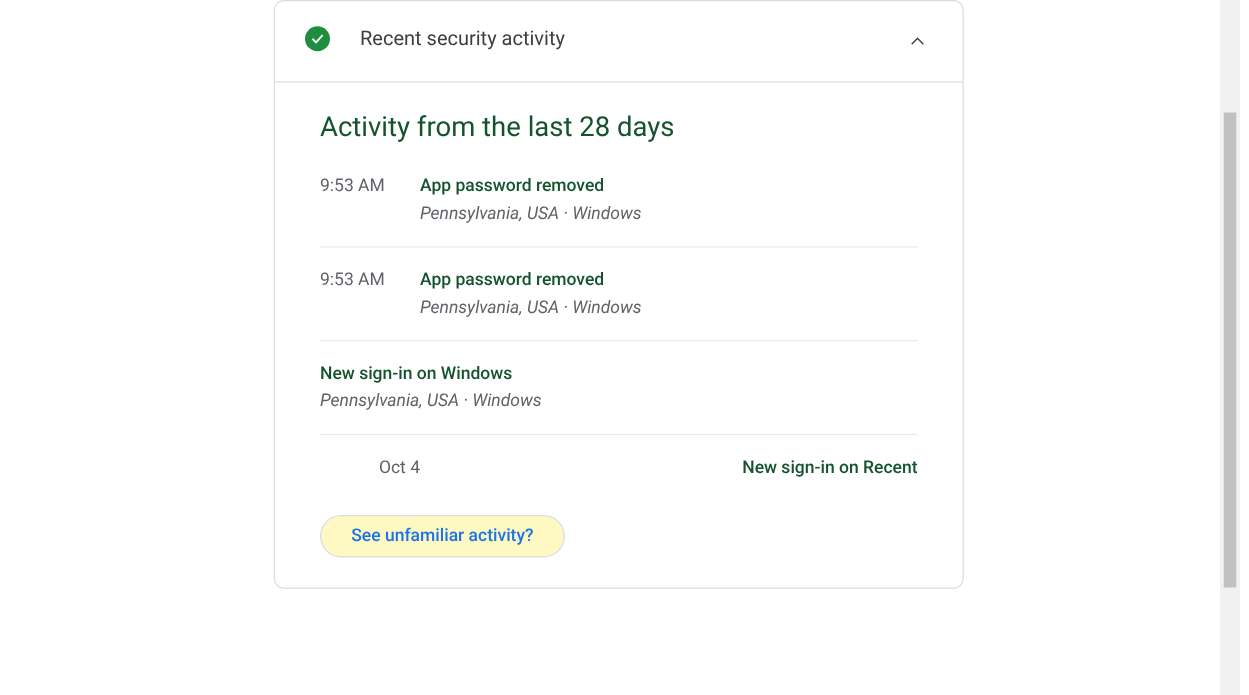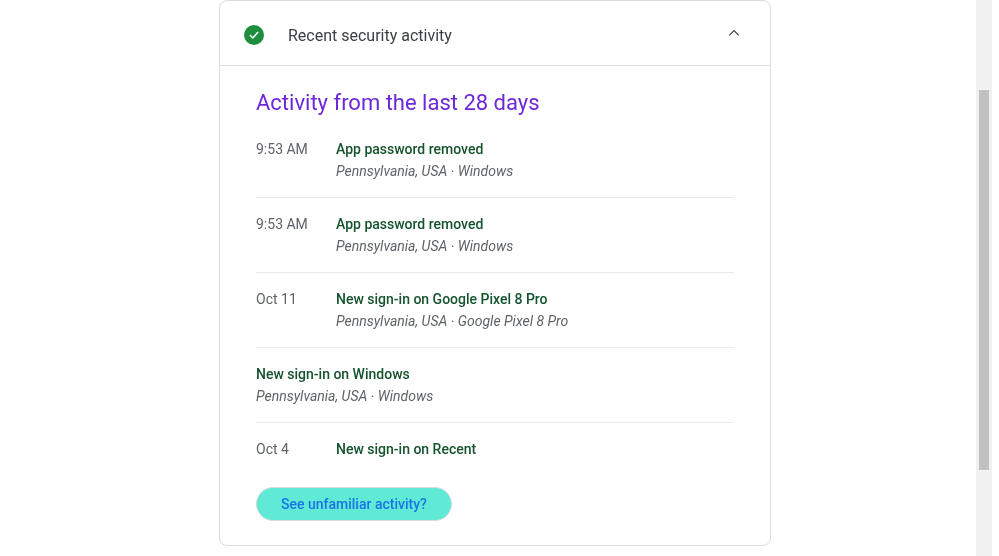--- a/index.html
+++ b/index.html
@@ -37,21 +37,21 @@
       left: 219px;
       top: 0;
       width: 552px;
       background: #fff;
       border: 1px solid #dadce0;
       border-radius: 8px;
       overflow: hidden;
     }
     .card-header {
       display: flex;
-      align-items: flex-end;
+      align-items: flex-start;
       padding: 20px 24px;
       border-bottom: 1px solid #dadce0;
       cursor: pointer;
     }
     .check-icon {
       width: 20px;
       height: 20px;
       background: #1e8e3e;
       border-radius: 50%;
       display: flex;
@@ -85,34 +85,35 @@
       height: 14px;
       fill: none;
       stroke: #3c4043;
       stroke-width: 2;
     }
     .card-body {
       padding: 24px 36px 24px 36px;
     }
     .section-title {
       font-size: 22px;
-      color: #6d28d9;
+      color: #14532d;
       font-weight: 400;
       margin-bottom: 24px;
     }
     .activity-row {
       display: flex;
       padding: 16px 0;
       border-bottom: 1px solid #e8eaed;
     }
     .activity-row:first-of-type {
       padding-top: 0;
     }
     .activity-row:last-of-type {
       border-bottom: none;
+      text-align: right;
     }
     .activity-time {
       width: 80px;
       flex-shrink: 0;
       font-size: 14px;
       color: #5f6368;
       line-height: 20px;
     }
     .activity-content {
       flex: 1;
@@ -128,21 +129,21 @@
       color: #5f6368;
       line-height: 20px;
       margin-top: 2px;
       font-style: italic;
     }
     .unfamiliar-btn {
       display: inline-block;
       padding: 8px 24px;
       border: 1px solid #dadce0;
       border-radius: 20px;
-      background: #5eead4;
+      background: #fef9c3;
       color: #1a73e8;
       font-size: 14px;
       font-weight: 500;
       font-family: inherit;
       cursor: pointer;
       margin-top: 12px;
     }
   </style>
 </head>
 <body>
@@ -173,27 +174,20 @@
     </div>
 
     <div class="activity-row">
       <div class="activity-time">9:53 AM</div>
       <div class="activity-content">
         <div class="activity-title">App password removed</div>
         <div class="activity-detail">Pennsylvania, USA · Windows</div>
       </div>
     </div>
 
-    <div class="activity-row">
-      <div class="activity-time">Oct 11</div>
-      <div class="activity-content">
-        <div class="activity-title">New sign-in on Google Pixel 8 Pro</div>
-        <div class="activity-detail">Pennsylvania, USA · Google Pixel 8 Pro</div>
-      </div>
-    </div>
 
     <div class="activity-row">
       <div class="activity-content">
         <div class="activity-title">New sign-in on Windows</div>
         <div class="activity-detail">Pennsylvania, USA · Windows</div>
       </div>
     </div>
 
     <div class="activity-row">
       <div class="activity-time">Oct 4</div>

